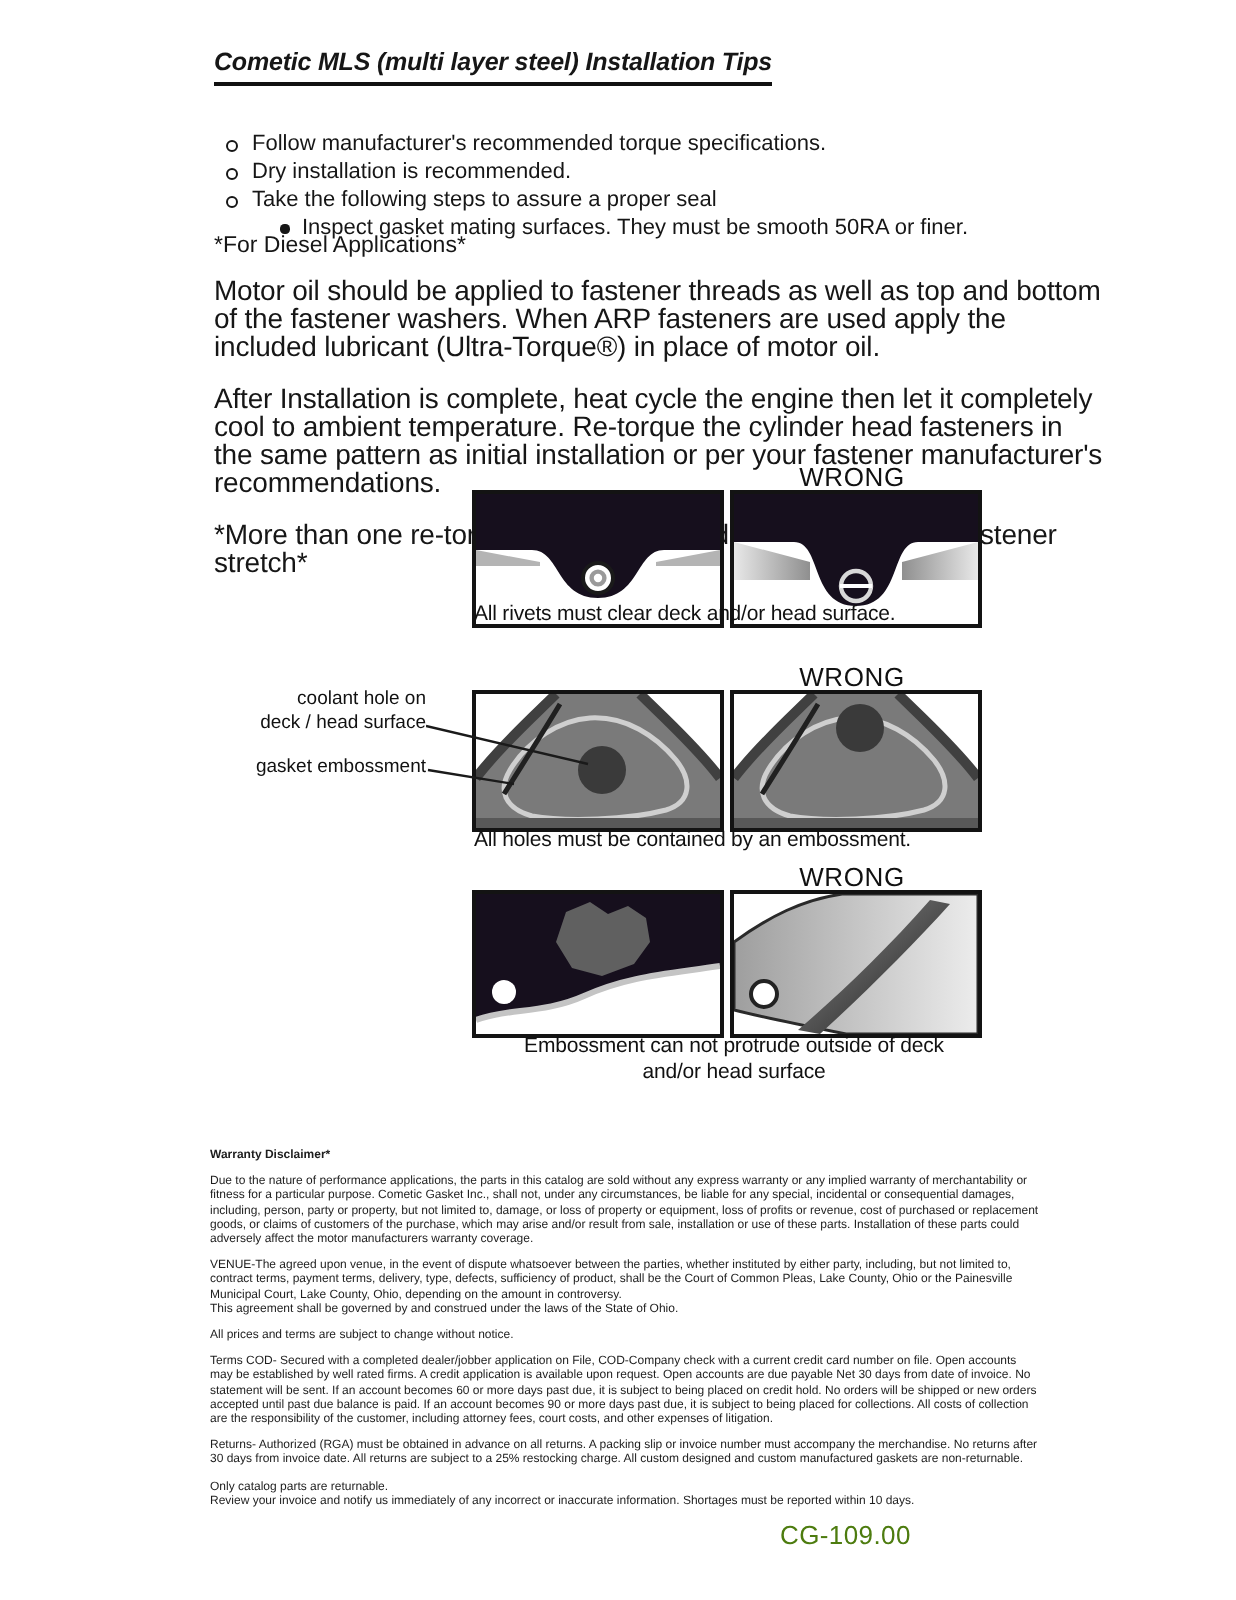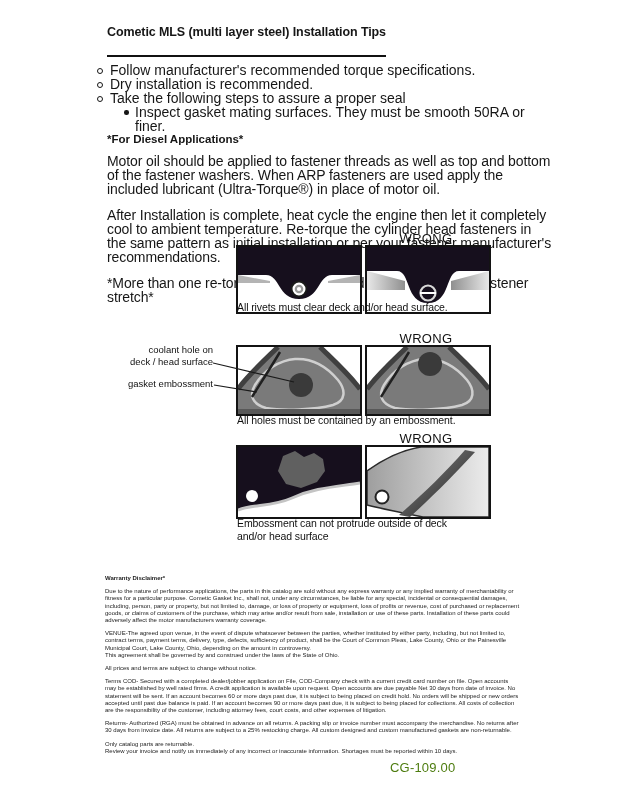--- a/index.html
+++ b/index.html
@@ -2,46 +2,46 @@
 <html><head>
 <meta charset="utf-8">
 <style>
   html,body{margin:0;padding:0;background:#ffffff;}
   .page{position:relative;width:618px;height:800px;background:#ffffff;overflow:hidden;
         font-family:"Liberation Sans","DejaVu Sans",sans-serif;color:#161616;}
 
   
   .header{position:absolute;left:97px;top:22px;width:440px;}
   .title{display:inline-block;margin:0 0 6px 10px;font-size:12.5px;font-weight:bold;
-         letter-spacing:-0.1px;border-bottom:2px solid #111;padding-bottom:16px;}
-  ul.tips{list-style:none;margin:0;padding:0;font-size:14px;line-height:14px;}
+         letter-spacing:-0.1px;border-bottom:2px solid #111;padding-bottom:3px;font-style:italic;}
+  ul.tips{list-style:none;margin:16px;padding:0;font-size:11px;line-height:14px;}
   ul.tips li{position:relative;padding-left:13px;}
   ul.tips li.b::before{content:"";position:absolute;left:0;top:4.5px;width:4px;height:4px;
          border:1px solid #161616;border-radius:50%;}
   ul.tips li.s{margin-left:25px;}
   ul.tips li.s::before{content:"";position:absolute;left:2px;top:5px;width:4.5px;height:4.5px;
          background:#161616;border-radius:50%;}
 
   
   .diesel{position:absolute;left:107px;top:117px;width:445px;}
-  .diesel h2{margin:16px 0 9px 0;font-size:11.5px;font-weight:bold;}
+  .diesel h2{margin:0 0 9px 0;font-size:11.5px;font-weight:normal;}
   .diesel p{margin:0 0 12px 0;font-size:14px;line-height:14px;letter-spacing:-0.1px;}
 
   
   .diag-row{position:absolute;left:236px;width:251px;}
   .dlabel{position:absolute;top:0;width:122px;text-align:center;font-size:13px;
           letter-spacing:0.3px;color:#111;}
   .dlabel.r{left:18px;margin-top:12px;} .dlabel.w{left:129px;}
   .panel{position:absolute;top:14px;border:2px solid #131313;background:#fff;line-height:0;}
   .panel.r{left:0;} .panel.w{left:129px;}
   .caption{position:absolute;left:1px;font-size:10.5px;line-height:13px;color:#111;
            white-space:pre-line;width:260px;letter-spacing:-0.1px;}
   .row1{top:231px;height:100px;} .row1 .caption{top:70px;}
   .row2{top:331px;height:104px;} .row2 .caption{top:83px;}
-  .row3{top:431px;height:118px;} .row3 .caption{top:86px;}
+  .row3{top:431px;height:118px;} .row3 .caption{top:86px;text-align:center;}
 
   
   .callout{position:absolute;width:96px;text-align:right;font-size:9.5px;line-height:11.5px;
            color:#111;white-space:pre-line;}
   .callout.c1{left:117px;top:344px;}
   .callout.c2{left:117px;top:378px;}
   .leader-svg{position:absolute;left:213px;top:360px;}
 
   
   .disclaimer{position:absolute;left:105px;top:575px;width:416px;font-size:6px;

